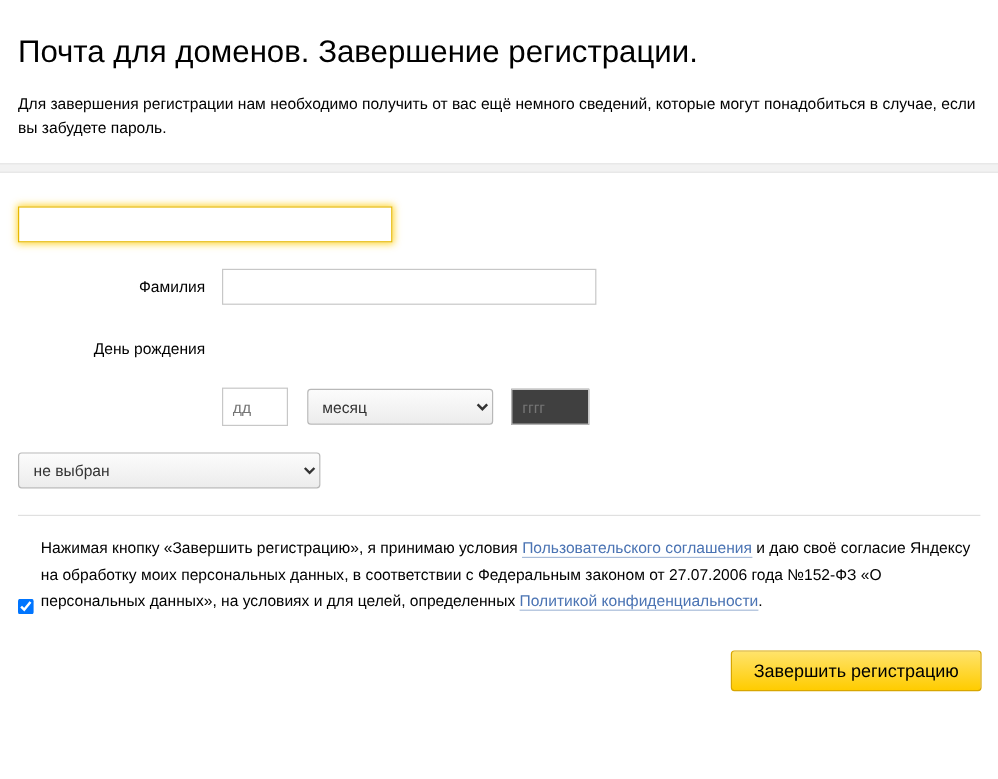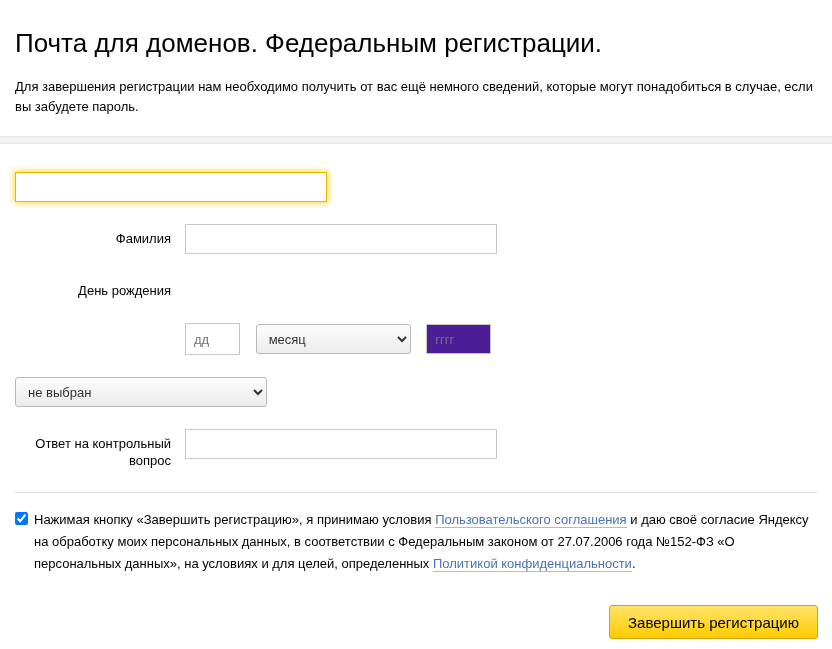--- a/index.html
+++ b/index.html
@@ -93,21 +93,21 @@
       cursor: pointer;
       margin-top: 48px;
     }
     .year-input {
       width: 65px;
       height: 30px;
       padding: 5px 8px;
       font-size: 13px;
       color: #a5a5a5;
       border: 1px solid #c7c7c7;
-      background: #4c1d95;
+      background: #404040;
     }
     .seg-group {
       display: inline-flex;
       border: 1px solid #b8b8b8;
       border-radius: 3px;
       overflow: hidden;
     }
     .seg-btn {
       height: 28px;
       padding: 0 14px;
@@ -132,21 +132,21 @@
       cursor: pointer;
     }
     .hr-line {
       border: none;
       border-top: 1px solid #e0e0e0;
       margin: 10px 15px 16px 15px;
     }
     .agreement {
       padding: 0 15px;
       display: flex;
-      align-items: flex-start;
+      align-items: flex-end;
       line-height: 1.7;
     }
     .agreement input[type="checkbox"] {
       margin-top: 3px;
       margin-right: 6px;
       flex-shrink: 0;
     }
     .agreement-text {
       font-size: 13px;
     }
@@ -169,21 +169,21 @@
       border: 1px solid #d8a600;
       border-radius: 3px;
       cursor: pointer;
     }
   </style>
 </head>
 <body>
 
 <div class="page">
   <div class="header">
-    <h1 class="title">Почта для доменов. Федеральным регистрации.</h1>
+    <h1 class="title">Почта для доменов. Завершение регистрации.</h1>
     <p class="subtitle">Для завершения регистрации нам необходимо получить от вас ещё немного сведений, которые могут понадобиться в случае, если вы забудете пароль.</p>
   </div>
 
   <div class="divider-band"></div>
 
   <div class="form">
 
     <div class="form-row">
       <div class="form-control">
         <input type="text" class="text-input focused" value="" style="">
@@ -210,26 +210,20 @@
 
 
     <div class="form-row">
       <div class="form-control">
         <select class="wide-select">
           <option>не выбран</option>
         </select>
       </div>
     </div>
 
-    <div class="form-row">
-      <div class="form-label">Ответ на контрольный вопрос</div>
-      <div class="form-control">
-        <input type="text" class="text-input" value="" style="">
-      </div>
-    </div>
 
   </div>
 
   <hr class="hr-line">
 
   <div class="agreement">
     <input type="checkbox" checked="" style="">
     <div class="agreement-text">
       <span>Нажимая кнопку «Завершить регистрацию», я принимаю условия </span><a href="#" class="link">Пользовательского соглашения</a><span> и даю своё согласие Яндексу на обработку моих персональных данных, в соответствии с Федеральным законом от 27.07.2006 года №152-ФЗ «О персональных данных», на условиях и для целей, определенных </span><a href="#" class="link">Политикой конфиденциальности</a><span>.</span>
     </div>

